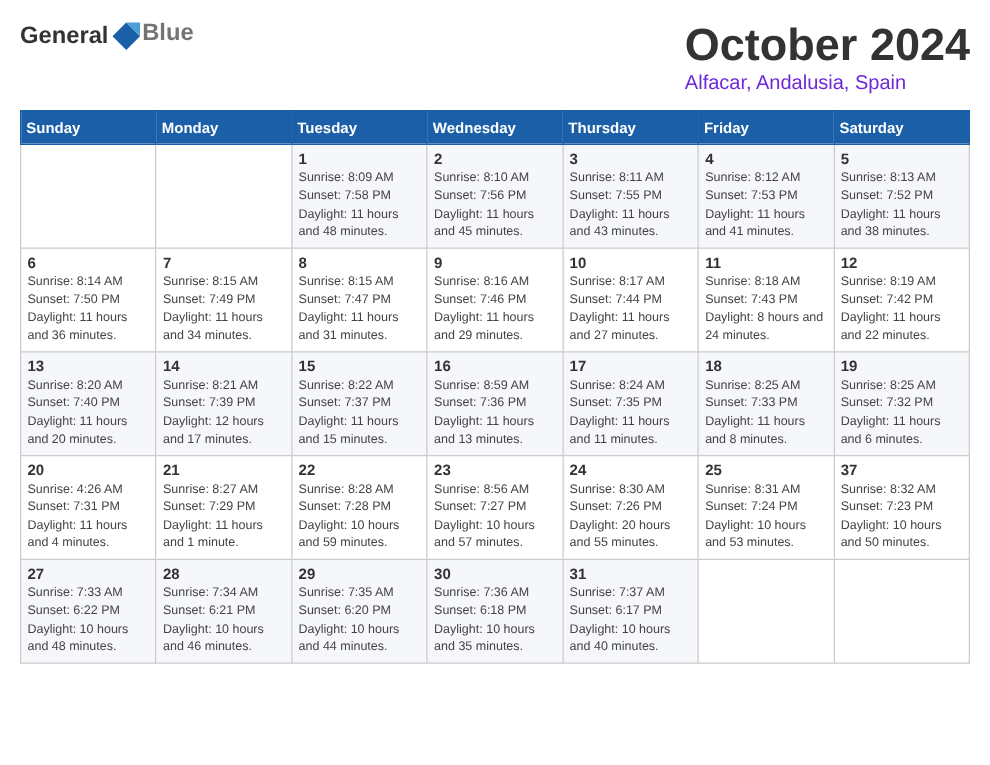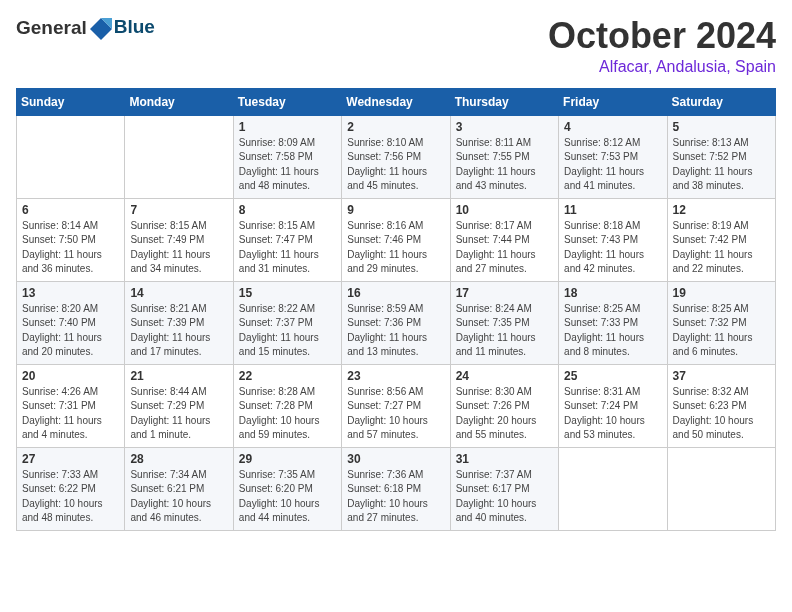--- a/index.html
+++ b/index.html
@@ -15,21 +15,20 @@
       justify-content: space-between;
       align-items: flex-start;
       margin-bottom: 12px;
     }
     .logo {
       display: flex;
       align-items: center;
       gap: 0;
     }
     .title-block {
-      text-align: right;
     }
     .month-title {
       font-size: 36px;
       font-weight: bold;
       color: #333;
       line-height: 1.1;
     }
     .subtitle {
       font-size: 16px;
       color: #6d28d9;
@@ -82,21 +81,21 @@
 <div class="header">
   <div class="logo">
     <div>
       <div style="display:flex;align-items:flex-start;">
         <div style="font-size:19px;font-weight:bold;color:#333;line-height:1.15;">
           <span>General</span><svg width="26" height="26" viewBox="0 0 26 26" style="vertical-align:middle;margin-left:1px;">
               <polygon points="13,2 24,13 13,24 2,13" fill="#1a5fa8"></polygon>
               <polygon points="13,2 24,13 24,2" fill="#4a9fd4"></polygon>
             </svg>
         </div>
-        <div style="font-size:19px;font-weight:bold;color:#0c4a6e;line-height:1.15;margin-left:0;">Blue</div>
+        <div style="font-size:19px;font-weight:bold;color:#737373;line-height:1.15;margin-left:0;">Blue</div>
       </div>
     </div>
   </div>
   <div class="title-block">
     <div class="month-title">October 2024</div>
     <div class="subtitle">Alfacar, Andalusia, Spain</div>
   </div>
 </div>
 
 <table>
@@ -152,35 +151,35 @@
         <td>
           <span class="day-number">9</span>
           <div class="day-info"><span>Sunrise: 8:16 AM</span><br><span>Sunset: 7:46 PM</span><br><span>Daylight: 11 hours and 29 minutes.</span></div>
         </td>
         <td>
           <span class="day-number">10</span>
           <div class="day-info"><span>Sunrise: 8:17 AM</span><br><span>Sunset: 7:44 PM</span><br><span>Daylight: 11 hours and 27 minutes.</span></div>
         </td>
         <td>
           <span class="day-number">11</span>
-          <div class="day-info"><span>Sunrise: 8:18 AM</span><br><span>Sunset: 7:43 PM</span><br><span>Daylight: 11 hours and 42 minutes.</span></div>
+          <div class="day-info"><span>Sunrise: 8:18 AM</span><br><span>Sunset: 7:43 PM</span><br><span>Daylight: 8 hours and 24 minutes.</span></div>
         </td>
         <td>
           <span class="day-number">12</span>
           <div class="day-info"><span>Sunrise: 8:19 AM</span><br><span>Sunset: 7:42 PM</span><br><span>Daylight: 11 hours and 22 minutes.</span></div>
         </td>
       </tr>
       <tr>
         <td>
           <span class="day-number">13</span>
           <div class="day-info"><span>Sunrise: 8:20 AM</span><br><span>Sunset: 7:40 PM</span><br><span>Daylight: 11 hours and 20 minutes.</span></div>
         </td>
         <td>
           <span class="day-number">14</span>
-          <div class="day-info"><span>Sunrise: 8:21 AM</span><br><span>Sunset: 7:39 PM</span><br><span>Daylight: 11 hours and 17 minutes.</span></div>
+          <div class="day-info"><span>Sunrise: 8:21 AM</span><br><span>Sunset: 7:39 PM</span><br><span>Daylight: 12 hours and 17 minutes.</span></div>
         </td>
         <td>
           <span class="day-number">15</span>
           <div class="day-info"><span>Sunrise: 8:22 AM</span><br><span>Sunset: 7:37 PM</span><br><span>Daylight: 11 hours and 15 minutes.</span></div>
         </td>
         <td>
           <span class="day-number">16</span>
           <div class="day-info"><span>Sunrise: 8:59 AM</span><br><span>Sunset: 7:36 PM</span><br><span>Daylight: 11 hours and 13 minutes.</span></div>
         </td>
         <td>
@@ -196,59 +195,59 @@
           <div class="day-info"><span>Sunrise: 8:25 AM</span><br><span>Sunset: 7:32 PM</span><br><span>Daylight: 11 hours and 6 minutes.</span></div>
         </td>
       </tr>
       <tr>
         <td>
           <span class="day-number">20</span>
           <div class="day-info"><span>Sunrise: 4:26 AM</span><br><span>Sunset: 7:31 PM</span><br><span>Daylight: 11 hours and 4 minutes.</span></div>
         </td>
         <td>
           <span class="day-number">21</span>
-          <div class="day-info"><span>Sunrise: 8:44 AM</span><br><span>Sunset: 7:29 PM</span><br><span>Daylight: 11 hours and 1 minute.</span></div>
+          <div class="day-info"><span>Sunrise: 8:27 AM</span><br><span>Sunset: 7:29 PM</span><br><span>Daylight: 11 hours and 1 minute.</span></div>
         </td>
         <td>
           <span class="day-number">22</span>
           <div class="day-info"><span>Sunrise: 8:28 AM</span><br><span>Sunset: 7:28 PM</span><br><span>Daylight: 10 hours and 59 minutes.</span></div>
         </td>
         <td>
           <span class="day-number">23</span>
           <div class="day-info"><span>Sunrise: 8:56 AM</span><br><span>Sunset: 7:27 PM</span><br><span>Daylight: 10 hours and 57 minutes.</span></div>
         </td>
         <td>
           <span class="day-number">24</span>
           <div class="day-info"><span>Sunrise: 8:30 AM</span><br><span>Sunset: 7:26 PM</span><br><span>Daylight: 20 hours and 55 minutes.</span></div>
         </td>
         <td>
           <span class="day-number">25</span>
           <div class="day-info"><span>Sunrise: 8:31 AM</span><br><span>Sunset: 7:24 PM</span><br><span>Daylight: 10 hours and 53 minutes.</span></div>
         </td>
         <td>
           <span class="day-number">37</span>
-          <div class="day-info"><span>Sunrise: 8:32 AM</span><br><span>Sunset: 6:23 PM</span><br><span>Daylight: 10 hours and 50 minutes.</span></div>
+          <div class="day-info"><span>Sunrise: 8:32 AM</span><br><span>Sunset: 7:23 PM</span><br><span>Daylight: 10 hours and 50 minutes.</span></div>
         </td>
       </tr>
       <tr>
         <td>
           <span class="day-number">27</span>
           <div class="day-info"><span>Sunrise: 7:33 AM</span><br><span>Sunset: 6:22 PM</span><br><span>Daylight: 10 hours and 48 minutes.</span></div>
         </td>
         <td>
           <span class="day-number">28</span>
           <div class="day-info"><span>Sunrise: 7:34 AM</span><br><span>Sunset: 6:21 PM</span><br><span>Daylight: 10 hours and 46 minutes.</span></div>
         </td>
         <td>
           <span class="day-number">29</span>
           <div class="day-info"><span>Sunrise: 7:35 AM</span><br><span>Sunset: 6:20 PM</span><br><span>Daylight: 10 hours and 44 minutes.</span></div>
         </td>
         <td>
           <span class="day-number">30</span>
-          <div class="day-info"><span>Sunrise: 7:36 AM</span><br><span>Sunset: 6:18 PM</span><br><span>Daylight: 10 hours and 27 minutes.</span></div>
+          <div class="day-info"><span>Sunrise: 7:36 AM</span><br><span>Sunset: 6:18 PM</span><br><span>Daylight: 10 hours and 35 minutes.</span></div>
         </td>
         <td>
           <span class="day-number">31</span>
           <div class="day-info"><span>Sunrise: 7:37 AM</span><br><span>Sunset: 6:17 PM</span><br><span>Daylight: 10 hours and 40 minutes.</span></div>
         </td>
         <td class="empty-cell"></td>
         <td class="empty-cell"></td>
       </tr>
     </tbody>
 </table>

